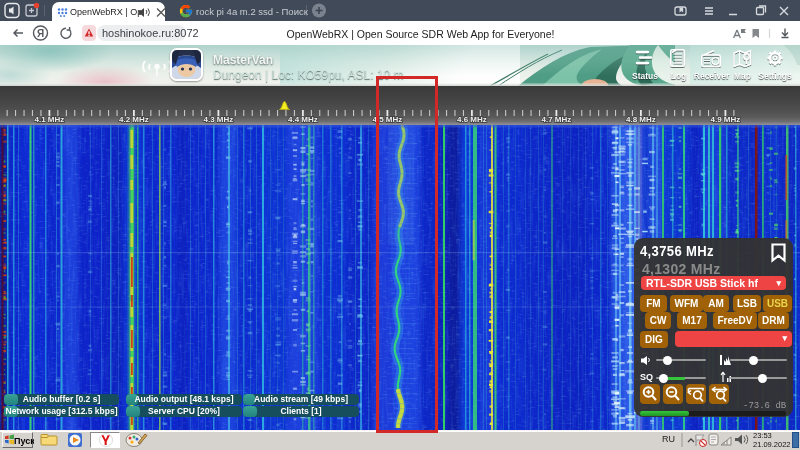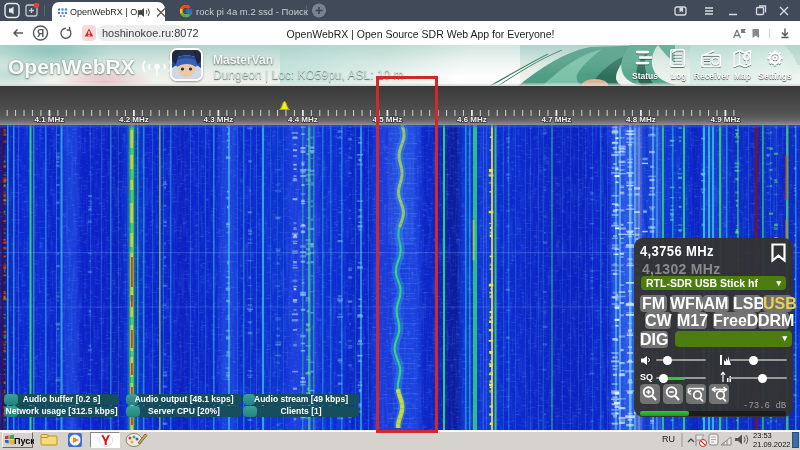--- a/index.html
+++ b/index.html
@@ -23,22 +23,22 @@
 
 #scale{left:0;top:86px;width:800px;height:39px;background:linear-gradient(180deg,#3a3a3a 0%,#444 35%,#4e4e4e 60%,#5a5a5a 80%,#6e6e72 91%,#8e8e96 99%)}
 
 .pill{height:11px;background:#164e5e;border-radius:4px;color:#fff;font-size:8.5px;font-weight:bold;text-align:center;line-height:11.5px;overflow:hidden;white-space:nowrap}
 .pf{position:absolute;left:0;top:0;bottom:0;background:linear-gradient(180deg,#39a296,#22837e);border-radius:4px}
 .pt{position:relative}
 
 #panel{left:634px;top:238px;width:159px;height:179px;background:rgba(51,51,51,.96);border-radius:9px;color:#fff}
 #freq{left:6px;top:5px;font-family:"Liberation Sans",sans-serif;font-size:14.5px;font-weight:bold;letter-spacing:0.4px;color:#fff;transform:scaleX(.9);transform-origin:0 0}
 #freq2{left:8px;top:23px;font-family:"Liberation Sans",sans-serif;font-size:14px;font-weight:bold;letter-spacing:0.3px;color:#8a8a8a}
-.sel{background:#4d7c0f;border-radius:4px;color:#fff;font-weight:bold;font-size:10.5px}
-.btn{position:absolute;background:#737373;border-radius:4px;color:#fff;font-weight:bold;font-size:16px;text-align:center;height:17px;line-height:17px}
+.sel{background:#ef4444;border-radius:4px;color:#fff;font-weight:bold;font-size:10.5px}
+.btn{position:absolute;background:#a16207;border-radius:4px;color:#fff;font-weight:bold;font-size:10px;text-align:center;height:17px;line-height:17px}
 .track{position:absolute;height:2px;background:#999;border-radius:1px;top:7px}
 .knob{position:absolute;width:9px;height:9px;border-radius:50%;background:#fff;top:3.5px}
 #db{left:109px;top:163px;font-family:"Liberation Mono",monospace;font-size:9px;color:#9a9a9a;white-space:nowrap}
 #pbar{left:6px;top:173px;width:146px;height:4.5px;background:#1c1c1c;border-radius:2px}
 #pbarf{left:0;top:0;width:49px;height:4.5px;background:linear-gradient(180deg,#35c63c,#1f9426);border-radius:2px}
 
 #redbox{left:376px;top:76px;width:62px;height:357px;border:3px solid #d32828;z-index:70}
 
 #task{left:0;top:430px;width:800px;height:20px;background:#d6d3ce;border-top:1px solid #f5f4f2;box-shadow:inset 0 1px 0 #fff;z-index:60}
 .tbtn{position:absolute;top:432px;height:16px;background:#d6d3ce;border:1px solid;border-color:#f5f4f2 #6b6b6b #6b6b6b #f5f4f2;z-index:62}
@@ -132,21 +132,20 @@
     <path d="M0 41 C20 30 38 19 58 9" stroke="#3c7a66" stroke-width="1.2" fill="none"></path>
     <path d="M8 41 C28 28 48 15 72 5" stroke="#3c7a66" stroke-width="1" fill="none"></path>
     <path d="M168 0 C178 14 190 24 206 30 C220 35 240 34 252 28 L262 41 L200 41 C185 41 172 38 165 28 C160 20 161 8 168 0 Z" fill="#e8f2ea"></path>
     <ellipse cx="105" cy="40" rx="13" ry="6" fill="#e5b293"></ellipse>
     <path d="M278 0 C290 6 298 16 300 28 L310 28 L310 0 Z" fill="#cfe6da"></path>
     <path d="M293 0 C300 5 305 12 307 20 L310 20 L310 0 Z" fill="#3c8a6e"></path>
   </svg>
   <div class="abs" style="left:690px;top:0;width:110px;height:41px;background:linear-gradient(100deg,rgba(210,235,228,.9),rgba(240,248,244,.8))"></div>
   <div class="abs" style="left:0;top:0;width:800px;height:41px;background:linear-gradient(180deg,rgba(140,190,180,.35) 0%,rgba(170,210,200,.18) 40%,rgba(255,255,255,0) 75%)"></div>
     <div class="abs" style="left:0;bottom:0;width:800px;height:3px;background:linear-gradient(180deg,rgba(255,255,255,.2),#cfd4cf)"></div>
-  <div class="abs" id="logo">OpenWebRX</div>
   <svg class="abs" style="left:139px;top:11px" width="36" height="24">
       <g fill="none" stroke="#fff" stroke-width="1.8" opacity="0.95">
         <path d="M6 5q-4 5.5 0 11M11 8q-2 2.8 0 5.6M25 8q2 2.8 0 5.6M30 5q4 5.5 0 11"></path>
         <circle cx="18" cy="10.5" r="1.8" fill="#fff"></circle>
         <path d="M18 12v8" stroke-width="1.5"></path>
       </g>
     </svg>
 </div>
 <div class="abs" id="avatar"><svg width="29" height="29" style="border-radius:5px">
       <rect width="29" height="29" fill="#cfd8e8"></rect>

